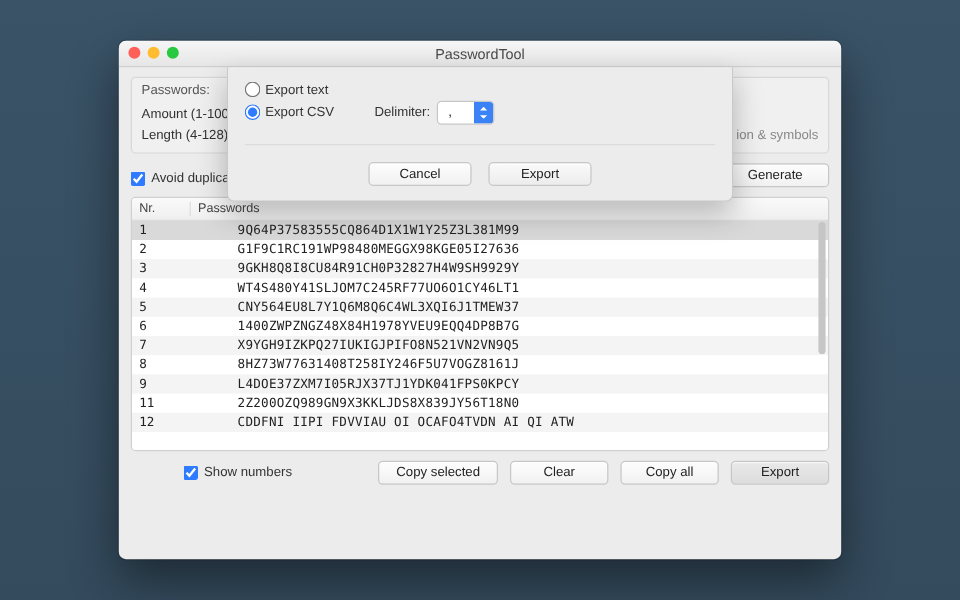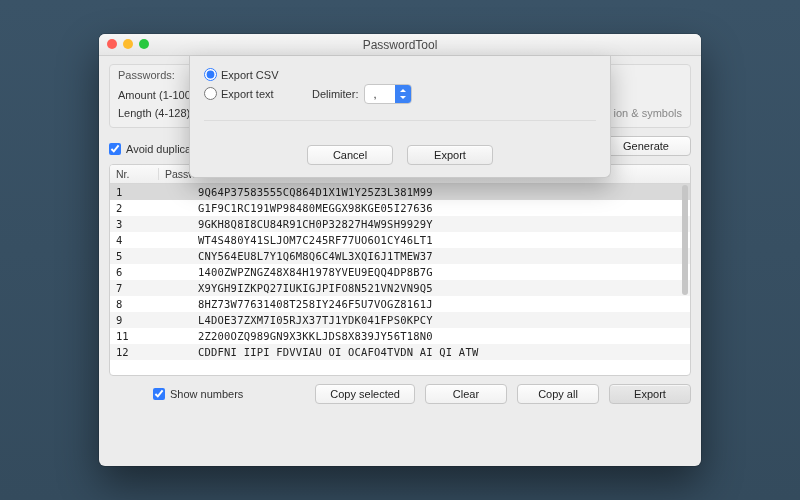--- a/index.html
+++ b/index.html
@@ -41,21 +41,21 @@
   .footer .chk{margin-top:0;margin-right:auto;padding-left:44px;}
   
   .sheet{position:absolute;left:50%;transform:translateX(-50%);top:22px;width:392px;background:#ececec;border:1px solid #c9c9c9;border-top:none;border-radius:0 0 6px 6px;box-shadow:0 10px 24px rgba(0,0,0,.25);padding:12px 14px 12px 14px;z-index:10;}
   .sheet .radio{display:flex;align-items:center;font-size:11px;color:#333;margin-bottom:6px;}
   .delim-row{display:flex;align-items:center;gap:6px;margin-left:108px;margin-top:-22px;margin-bottom:16px;}
   .delim-row .lbl{font-size:11px;color:#333;}
   .select{display:flex;align-items:center;background:#fff;border:1px solid #c7c7c7;border-radius:4px;height:18px;overflow:hidden;}
   .select .val{padding:0 8px;font-size:11px;min-width:14px;text-align:left;}
   .select .arr{width:16px;height:18px;background:#3b82f6;display:flex;align-items:center;justify-content:center;}
   .select .arr svg{fill:#fff;}
-  .sheet-actions{display:flex;justify-content:center;gap:14px;border-top:1px solid #dcdcdc;padding-top:24px;}
+  .sheet-actions{display:flex;justify-content:center;gap:14px;border-top:1px solid #dcdcdc;padding-top:14px;}
   .sheet-actions .btn{min-width:86px;}
   .faint{color:#888;}
 </style>
 </head>
 <body>
 
 <div class="window">
   <div class="titlebar">
     <div class="traffic">
       <div class="dot r"></div>
@@ -148,26 +148,26 @@
       <div class="spacer"></div>
       <button class="btn">Copy selected</button>
       <button class="btn">Clear</button>
       <button class="btn">Copy all</button>
       <button class="btn export">Export</button>
     </div>
   </div>
 
   <div class="sheet">
     <label class="radio">
+      <input type="radio" name="exp" style="">
+      <span>Export text</span>
+    </label>
+    <label class="radio">
       <input type="radio" name="exp" checked="" style="">
       <span>Export CSV</span>
-    </label>
-    <label class="radio">
-      <input type="radio" name="exp" style="">
-      <span>Export text</span>
     </label>
     <div class="delim-row">
       <span class="lbl">Delimiter:</span>
       <div class="select">
         <span class="val">,</span>
         <span class="arr">
           <svg width="8" height="10" viewBox="0 0 8 10">
               <polygon points="4,0 7,3 1,3"></polygon>
               <polygon points="4,10 7,7 1,7"></polygon>
             </svg>

